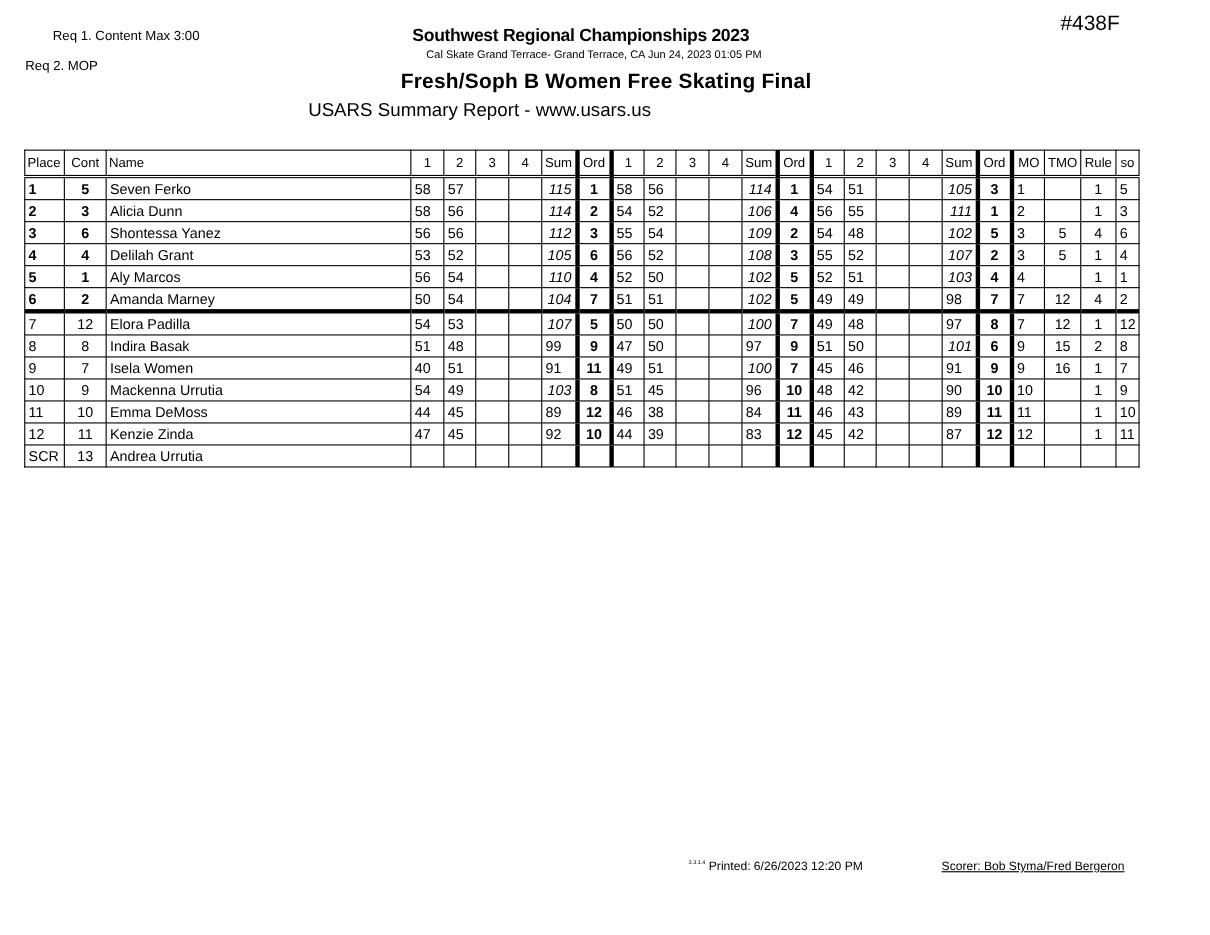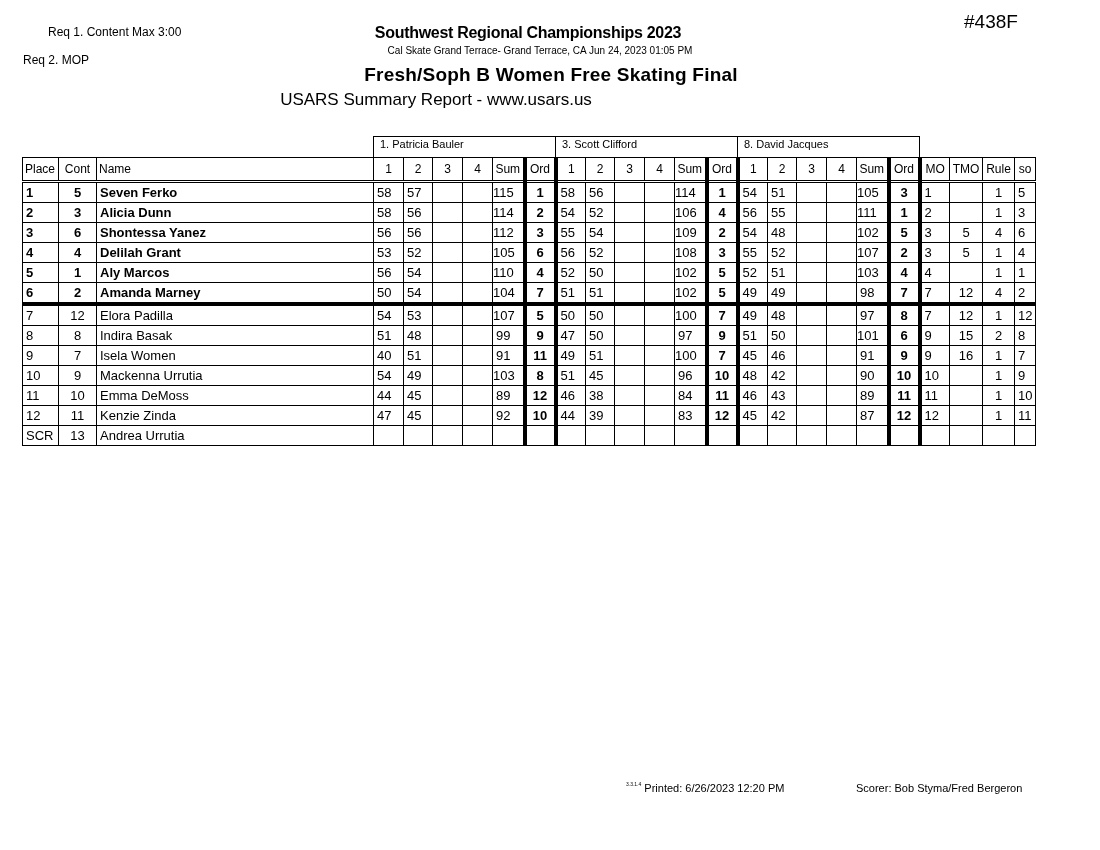--- a/index.html
+++ b/index.html
@@ -14,25 +14,25 @@
   .code { left:964px; top:11px; font-size:19px; font-weight:normal; }
 
   table.grid { position:absolute; left:22px; top:136px; border-collapse:collapse; table-layout:fixed; font-size:13px; }
   table.grid td { border:1px solid #000; height:19px; padding:0 0 0 3px; white-space:nowrap; overflow:hidden; line-height:19px; }
   table.grid tr.judges td { height:20px; font-size:11px; vertical-align:top; line-height:14px; padding-top:0; padding-left:6px; }
   table.grid tr.judges td.blank { border:none; }
   table.grid tr.judges td.jb { border-top:1px solid #000; border-left:1px solid #000; border-right:1px solid #000; border-bottom:none; }
   table.grid tr.head td { font-size:12px; text-align:center; padding:0; height:20px; line-height:22px; border-bottom:3px double #000; }
   table.grid tr.head td.left { text-align:left; padding-left:2px; }
   td.c { text-align:center; padding:0 !important; }
-  td.r { text-align:left; padding:0 3px 0 0 !important; }
+  td.r { text-align:right; padding:0 3px 0 0 !important;font-style:italic; }
   td.ord { font-weight:bold; text-align:center; padding:0 !important; }
   .thickL { border-left:4px solid #000 !important; }
   tr.cut td { border-bottom:4px solid #000; }
-  tr.top td.nm { font-weight:bold; }
+  tr.top td.nm { font-weight:normal; }
   tr.top td.pl { font-weight:bold; }
   tr.top td.ct { font-weight:bold; }
   .foot { top:782px; font-size:11px; }
   .tiny { font-size:5px; vertical-align:top; position:relative; top:-1px; }
 </style>
 </head>
 <body>
 
 <div class="abs req" style="top:24px;margin-left:25px;">Req  1.  Content Max 3:00</div>
 <div class="abs req" style="top:40px;margin-top:12px;">Req  2.  MOP</div>
@@ -64,27 +64,20 @@
       <col style="width:30px">
       <col style="width:30px">
       <col style="width:32px">
       <col style="width:31px">
     <col style="width:30px">
       <col style="width:33px">
       <col style="width:32px">
       <col style="width:21px">
   </colgroup>
   <tbody id="grid-body">
-      <tr class="judges">
-        <td colspan="3" class="blank"></td>
-        <td colspan="6" class="jb">1.  Patricia Bauler</td>
-        <td colspan="6" class="jb">3.  Scott Clifford</td>
-        <td colspan="6" class="jb">8.  David Jacques</td>
-        <td colspan="4" class="blank"></td>
-      </tr>
       <tr class="head">
         <td class="left">Place</td>
         <td>Cont</td>
         <td class="left">Name</td>
         <td class="">1</td>
         <td class="">2</td>
         <td class="">3</td>
         <td class="">4</td>
         <td class="">Sum</td>
         <td class="thickL">Ord</td>
@@ -456,13 +449,13 @@
         <td class="c"></td>
         <td></td>
       </tr>
     </tbody>
 </table>
 
 <div class="abs foot" style="left:626px;">
   <span class="tiny">3.3.1.4</span>
   <span>Printed:  6/26/2023  12:20 PM</span>
 </div>
-<div class="abs foot" style="left:856px;">Scorer:   Bob Styma/Fred Bergeron</div>
+<div class="abs foot" style="left:856px;text-decoration:underline;">Scorer:   Bob Styma/Fred Bergeron</div>
 
 </body></html>

